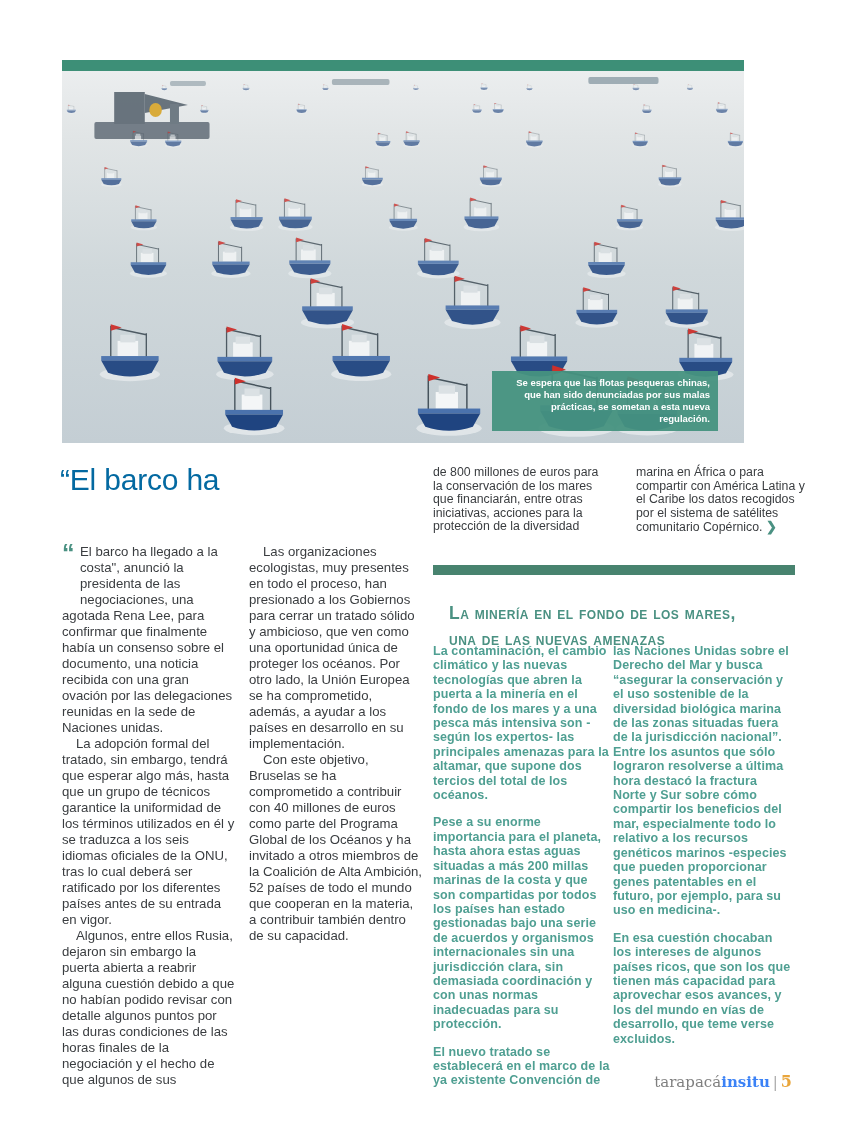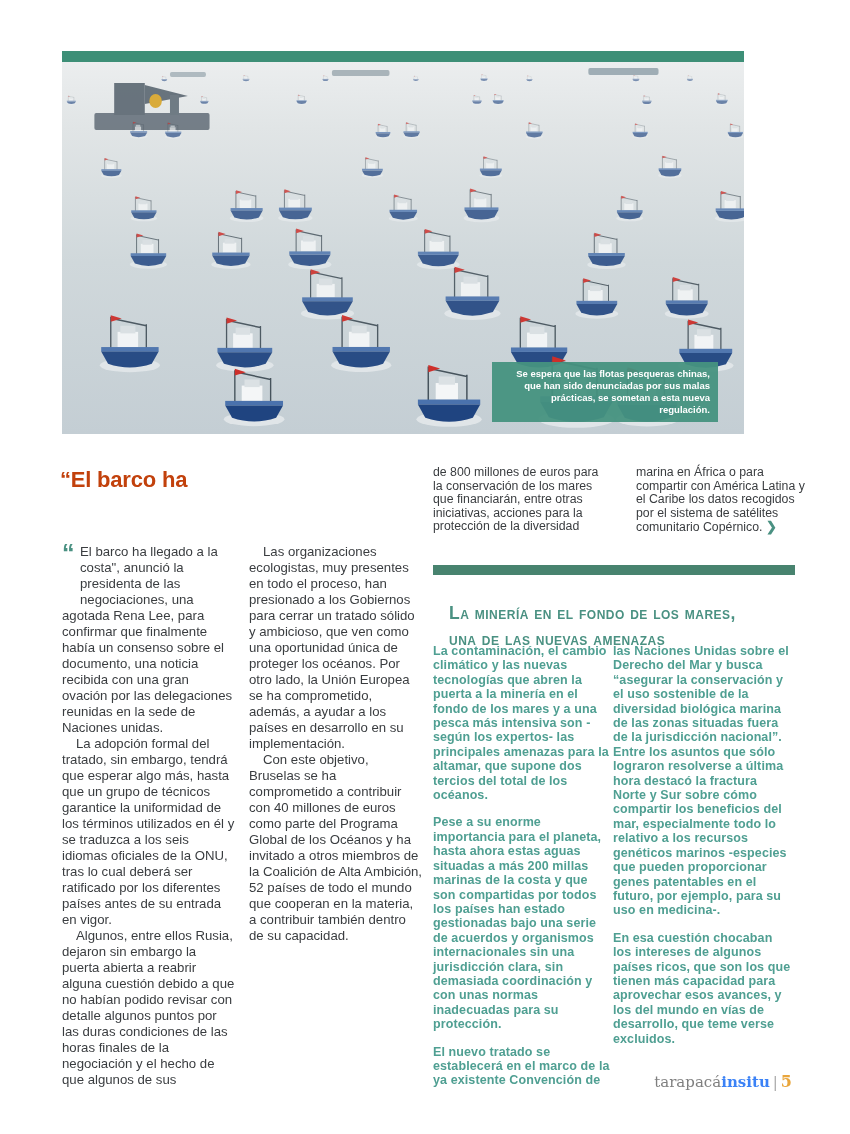--- a/index.html
+++ b/index.html
@@ -1,28 +1,28 @@
 <!DOCTYPE html>
 <html><head>
 <meta charset="utf-8">
 <style>
   html,body{margin:0;padding:0;background:#ffffff;}
   .page{position:relative;width:850px;height:1134px;background:#ffffff;overflow:hidden;
         font-family:"Liberation Sans",sans-serif;}
 
   
-  .hero{position:absolute;left:62px;top:51px;width:682px;height:383px;}
+  .hero{position:absolute;left:62px;top:60px;width:682px;height:383px;}
   .hero svg{display:block;width:100%;height:100%;}
   .caption{position:absolute;right:26px;bottom:12px;width:226px;box-sizing:border-box;
            background:rgba(70,146,127,0.95);color:#fff;font-weight:bold;
            font-size:9.5px;line-height:12px;text-align:right;padding:6px 8px;}
 
   
   .headline{position:absolute;left:60px;top:462px;width:360px;margin:0;
-            font-size:22px;line-height:35px;font-weight:bold;color:#c2410c;letter-spacing:-0.2px;}
+            font-size:30px;line-height:35px;font-weight:normal;color:#0369a1;letter-spacing:-0.2px;}
 
   
   .cols{position:absolute;display:flex;}
   .cols .col{box-sizing:border-box;}
   .cols p{margin:0;}
 
   .main-cols{left:62px;top:544px;width:360px;gap:14px;}
   .main-cols .col{width:173px;font-size:13.2px;line-height:16px;color:#3a3d40;}
   .main-cols p.ind{text-indent:14px;}
   .qmark{float:left;width:18px;height:64px;font-size:25px;line-height:18px;

